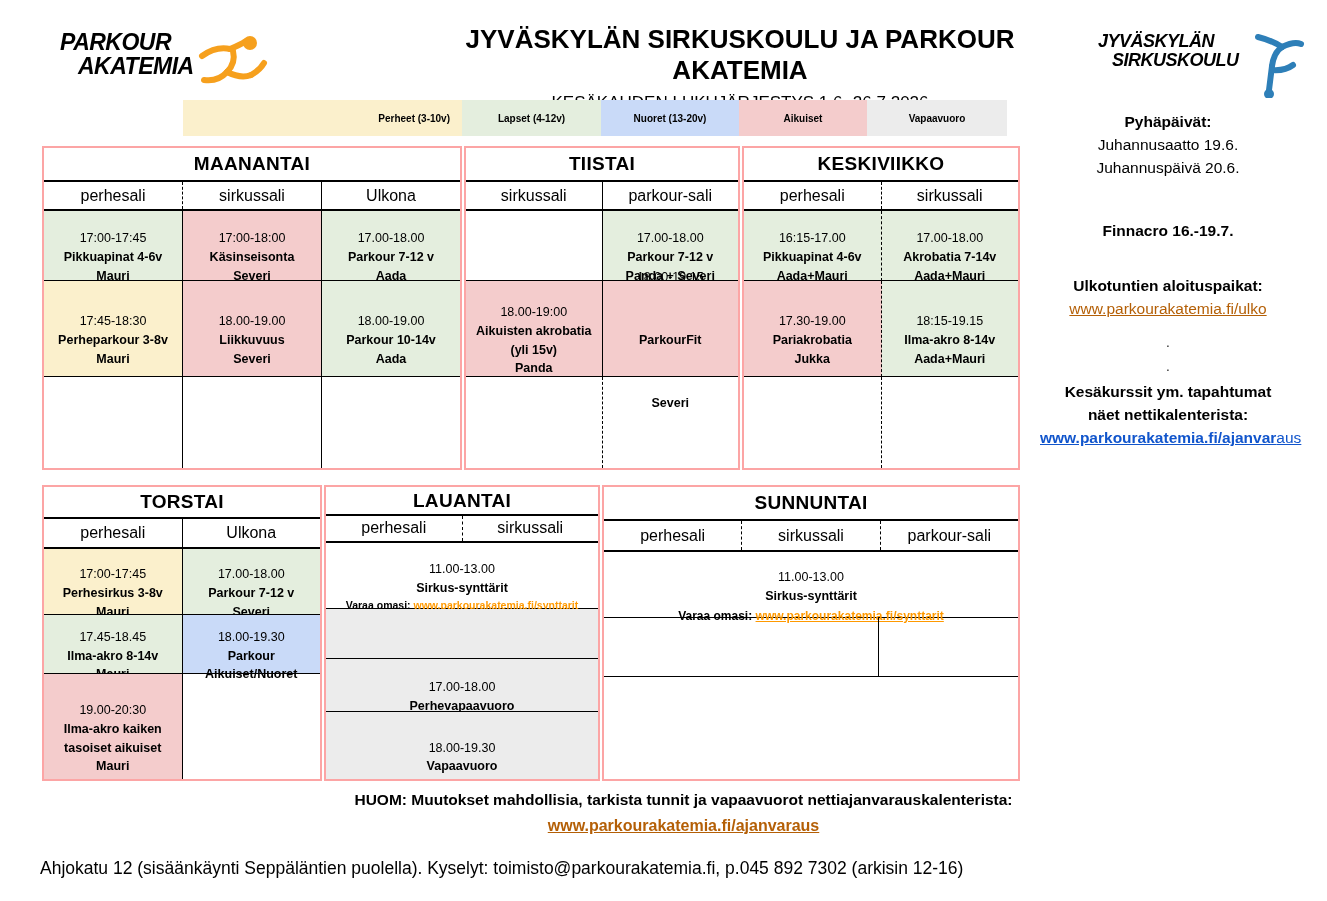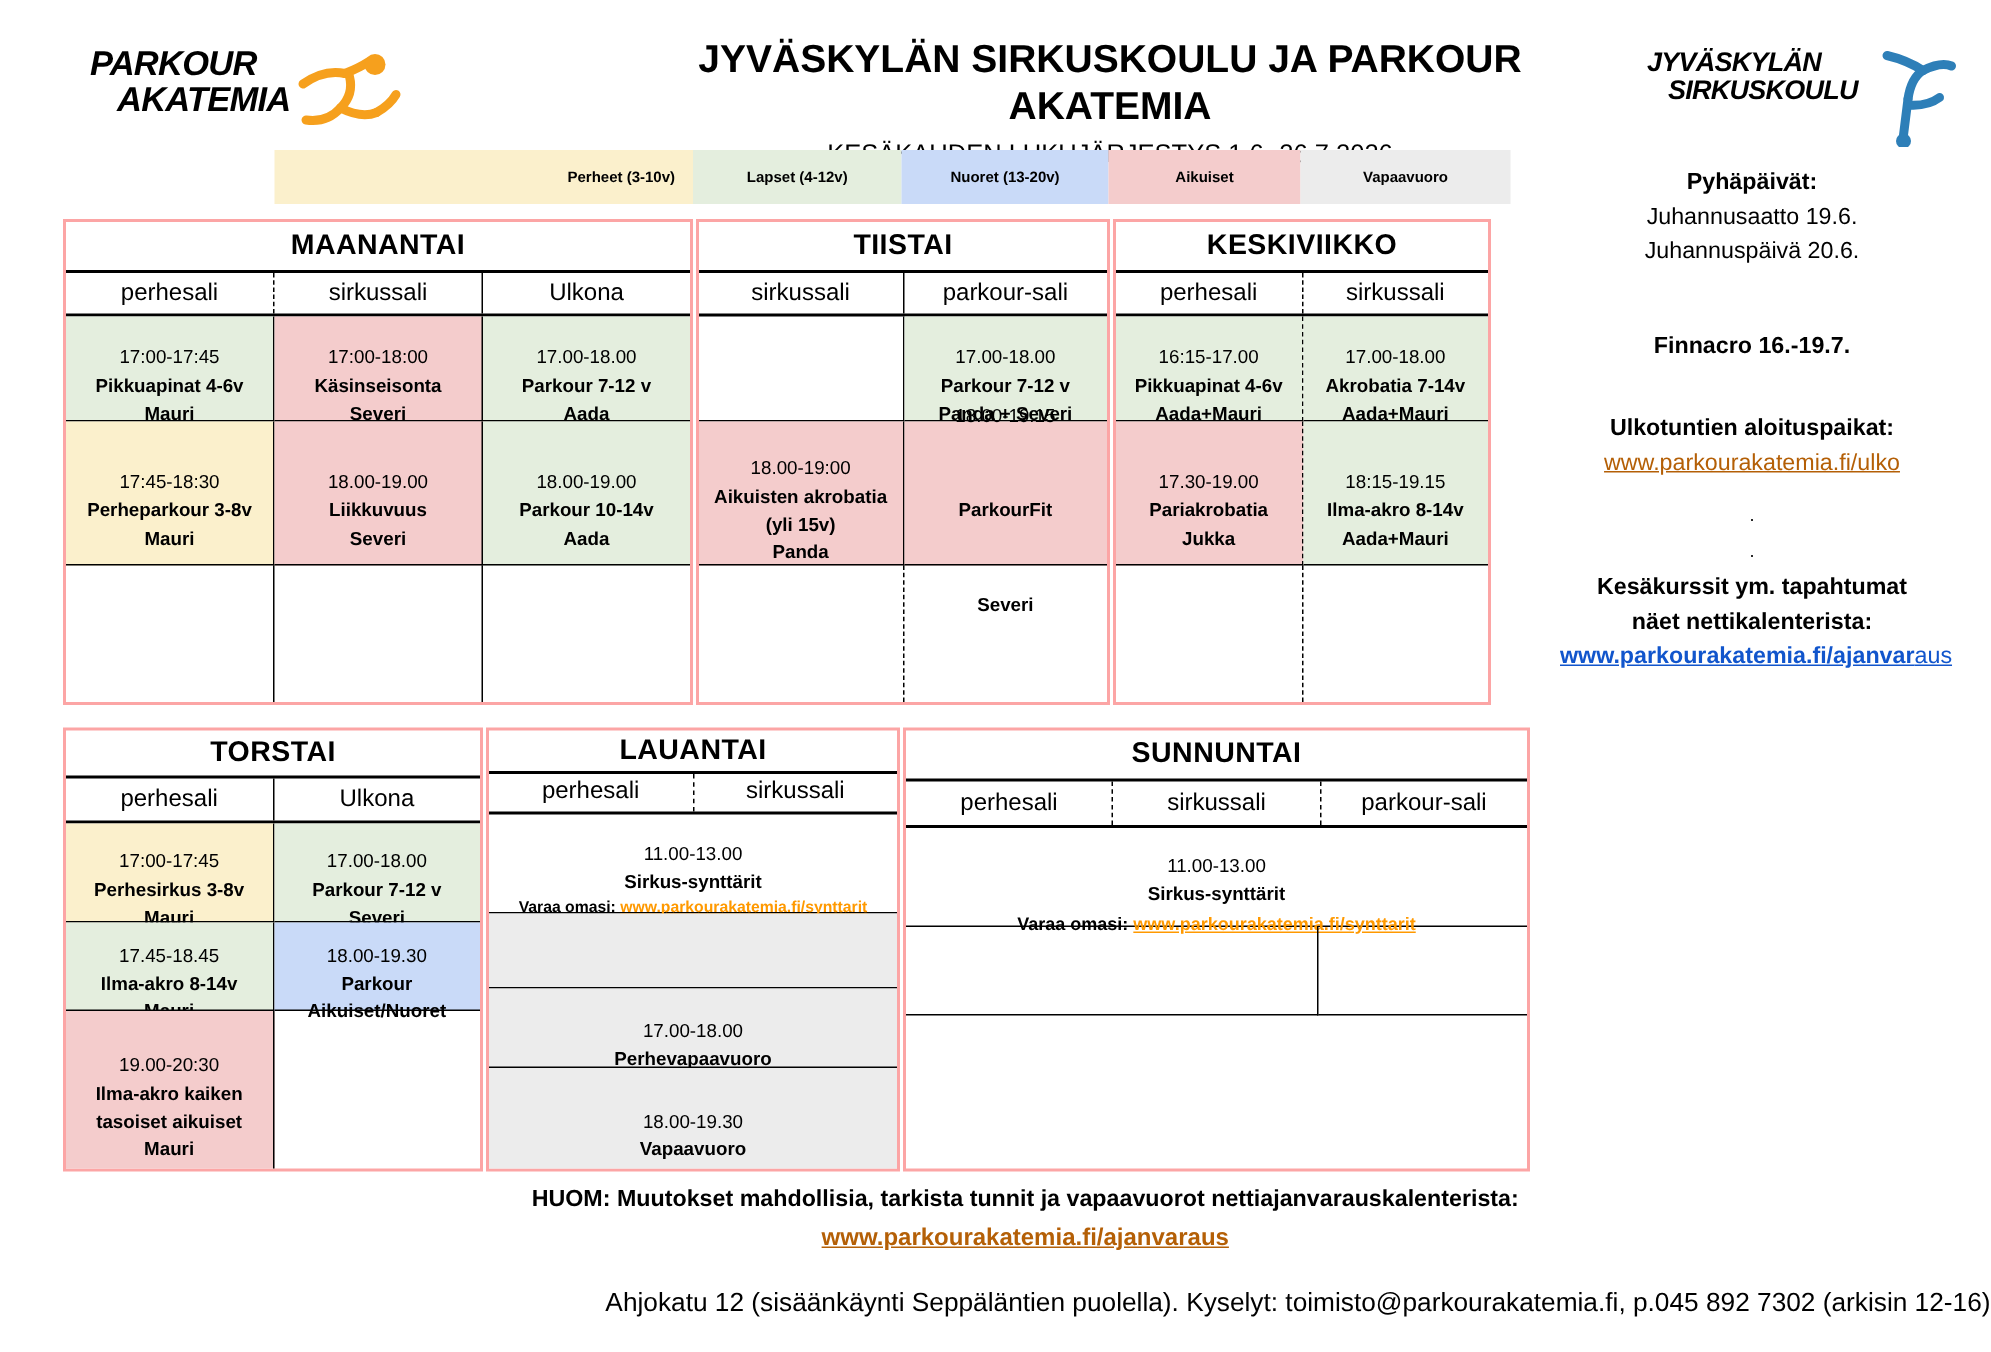--- a/index.html
+++ b/index.html
@@ -25,21 +25,21 @@
                font-weight:bold;font-size:10px;}
   .li-first{width:279px;justify-content:flex-end;padding-right:12px;box-sizing:border-box;}
   .li-2{width:139px;} .li-3{width:138px;} .li-4{width:128px;} .li-5{width:140px;}
 
   
   .tables-top{position:absolute;left:42px;top:146px;display:flex;gap:2px;}
   .tables-bottom{position:absolute;left:42px;top:485px;display:flex;gap:2px;}
   .day-table{border:2px solid #fca5a5;background:#fff;display:flex;flex-direction:column;box-sizing:border-box;}
   .tables-top .day-table{height:324px;}
   .tables-bottom .day-table{height:296px;}
-  .w-ma{width:420px;} .w-ti{width:276px;} .w-ke{width:252px;}
+  .w-ma{width:420px;} .w-ti{width:276px;} .w-ke{width:278px;}
   .w-to{width:280px;} .w-la{width:276px;} .w-su{width:418px;}
   .day-header{height:32px;border-bottom:2px solid #000;display:flex;align-items:center;
               justify-content:center;font-weight:bold;font-size:19px;letter-spacing:.3px;}
   .col-headers{display:flex;border-bottom:2px solid #000;}
   .tables-top .col-headers{height:27px;} .tables-bottom .col-headers{height:29px;}
   .col-header{flex:1;display:flex;align-items:center;justify-content:center;
               font-size:16px;border-right:1px solid #000;}
   .col-header:last-child{border-right:none;}
   .trow{display:flex;}
   .tt-r1{height:70px;} .tt-r2{height:96px;} .tt-r3{flex:1;}
@@ -65,21 +65,21 @@
   .sb-dot{font-size:12px;line-height:14px;}
   .sb-dot1{margin-top:16px;} .sb-dot2{margin-top:10px;}
   .sb-summer{margin-top:6px;}
   .link-dark{color:#B45F06;text-decoration:underline;cursor:pointer;}
   .link-blue{color:#1155CC;text-decoration:underline;cursor:pointer;}
   .link-blue .b{font-weight:bold;} .link-blue .r{font-weight:normal;}
 
   
   .huom{position:absolute;left:40px;right:0;top:791px;text-align:center;font-weight:bold;font-size:15.5px;}
   .huom-link{position:absolute;left:40px;right:0;top:817px;text-align:center;font-weight:bold;font-size:16px;}
-  .address{position:absolute;left:40px;right:0;top:858px;text-align:right;font-size:17.5px;}
+  .address{position:absolute;left:40px;right:0;top:858px;text-align:left;font-size:17.5px;}
 </style>
 </head>
 <body>
 
 <div class="page">
 
   <div class="logo-parkour">
     <div class="lp-text">
       <div class="l1">PARKOUR</div>
       <div class="l2">AKATEMIA</div>

